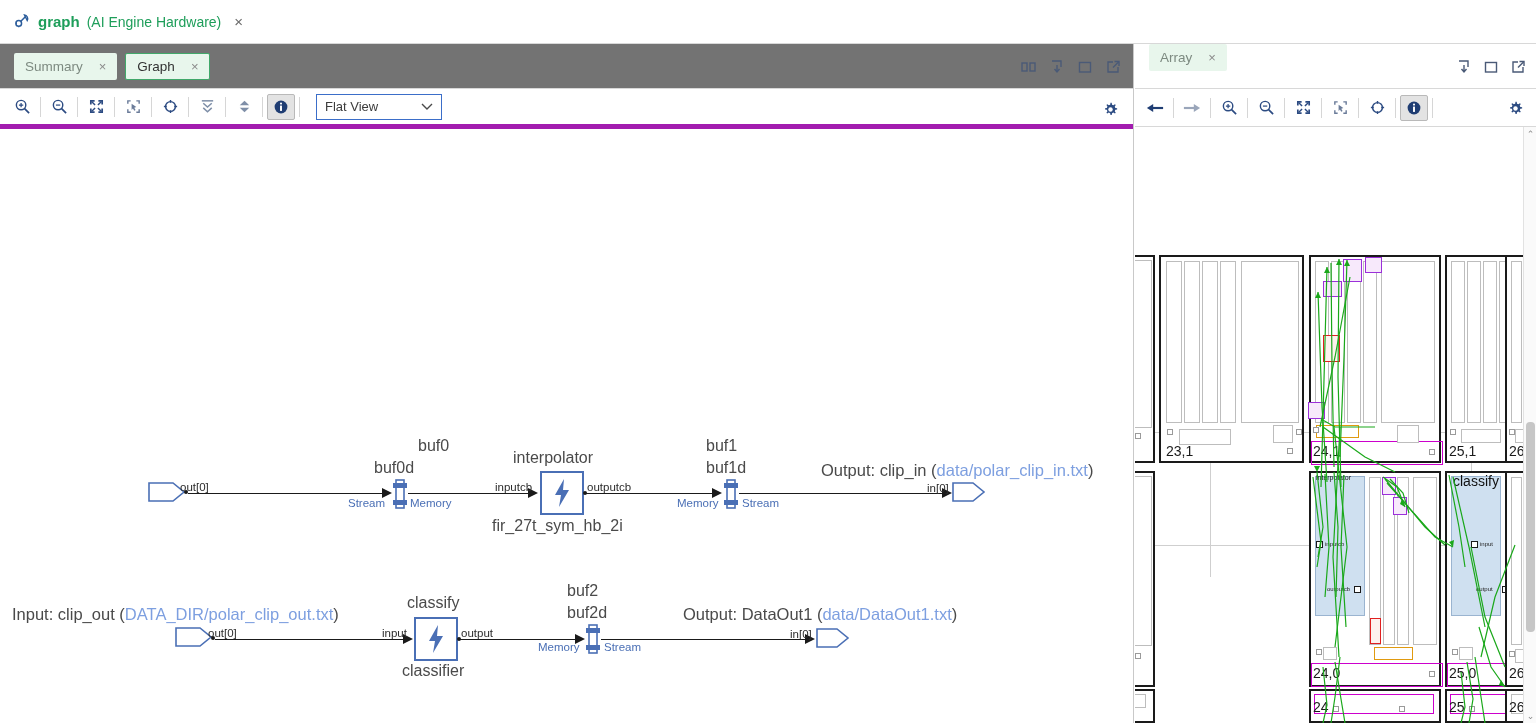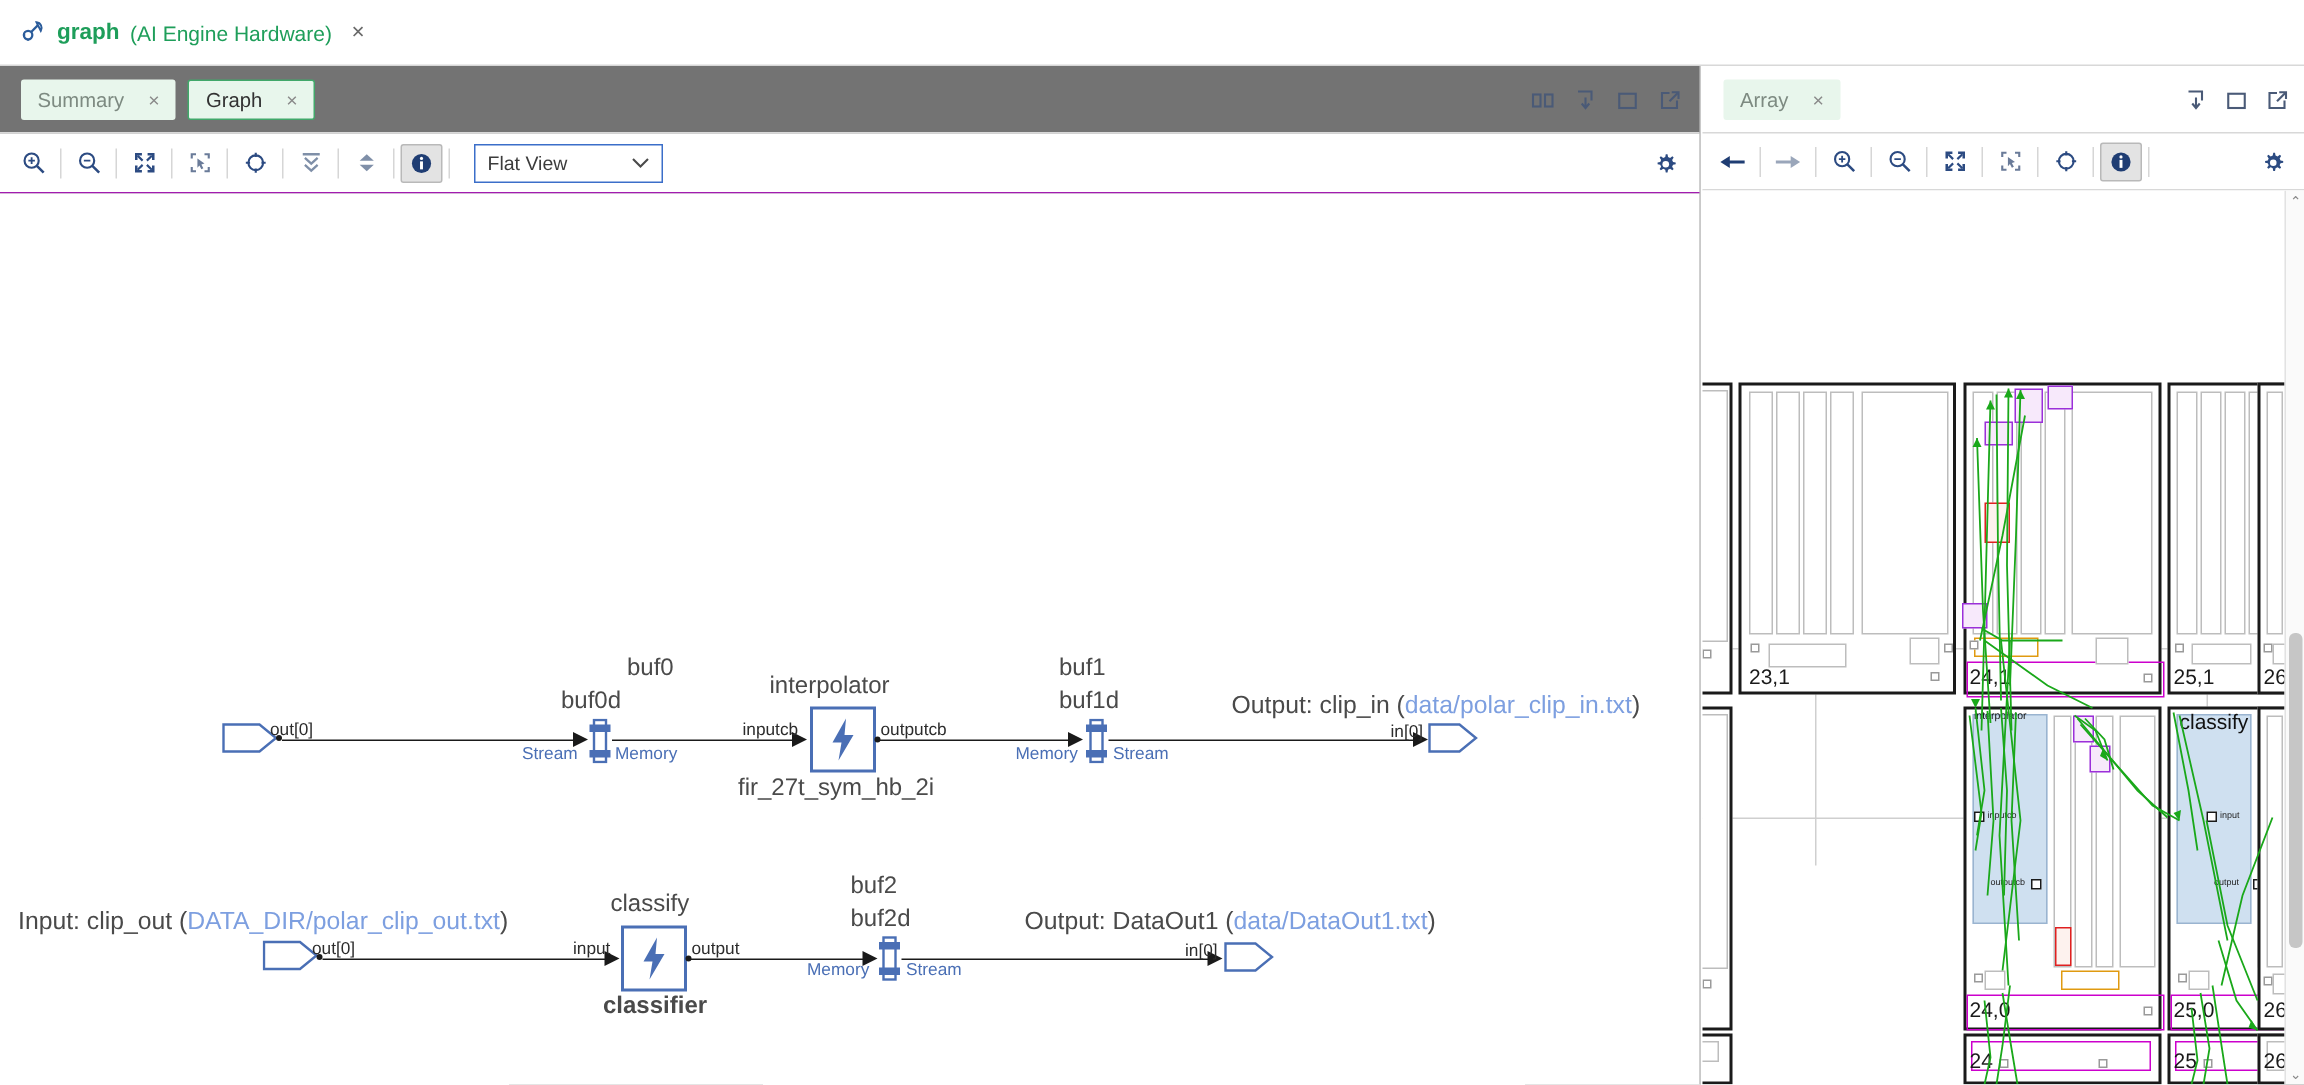--- a/index.html
+++ b/index.html
@@ -48,21 +48,21 @@
   .tab .x { color: #8a8a8a; font-size: 13px; }
 
   .panel-ctrls {
     position: absolute; right: 12px; top: 0; height: 45px;
     display: flex; align-items: center; gap: 12px;
   }
   .pc { width: 16px; height: 16px; cursor: pointer; display: block; }
 
   
   .graph-toolbar {
-    position: relative; height: 40px; border-bottom: 1px solid #a21caf;
+    position: relative; height: 40px; border-bottom: 5px solid #a21caf;
     display: flex; align-items: center; padding-left: 8px; gap: 0px;
     background: #fff;
   }
   .tb-btn {
     width: 28px; height: 26px; display: flex; align-items: center;
     justify-content: center; cursor: pointer; border-radius: 2px;
   }
   .tb-btn.pressed { background: #e3e3e3; border: 1px solid #b9b9b9; }
   .tb-sep { width: 1px; height: 20px; background: #d6d6d6; margin: 0 4px; }
   .view-select {
@@ -101,21 +101,21 @@
   }
   .dot { position:absolute; width:4px; height:4px; border-radius:50%;
     background:#1a1a1a; }
 
   
   .right-panel {
     position: absolute; left: 1135px; top: 44px; width: 401px; height: 679px;
     background: #fff;
   }
   .r-tabbar { position: relative; height: 45px; border-bottom: 1px solid #d8d8d8;
-    display: flex; align-items: center; padding-left: 14px; }
+    display: flex; padding-left: 14px; }
   .r-ctrls { position: absolute; right: 10px; top: 0; height: 45px;
     display: flex; align-items: center; gap: 11px; }
   .r-toolbar { position: relative; height: 38px; border-bottom: 1px solid #d8d8d8;
     display: flex; align-items: center; padding-left: 6px; }
 
   .array-view { position: relative; width: 401px; height: 596px; overflow: hidden;
     background: #fff; }
 
   .tile { position: absolute; border: 2px solid #1a1a1a; background: #fff; }
   .tile-label { position: absolute; font-size: 14px; color: #1a1a1a;
@@ -337,21 +337,21 @@
       <div class="gtext lbl-port" style="left:208px; top:498px;">out[0]</div>
       <div class="edge" style="left:215px; top:510px; width:190px;"></div>
       <div class="arrow" style="left:403px; top:505px;"></div>
 
       <div class="gtext lbl-node" style="left:407px; top:465px;">classify</div>
       <div class="kernel-box" style="left:414px; top:488px;">
         <svg width="20" height="30" viewBox="0 0 20 30">
           <path d="M12 1 L3 17 h6 L7 29 L17 12 h-6 z" fill="#4a6fb5"></path>
         </svg>
       </div>
-      <div class="gtext lbl-node" style="left:402px; top:533px;font-weight:bold;">classifier</div>
+      <div class="gtext lbl-node" style="left:402px; top:533px;">classifier</div>
       <div class="gtext lbl-port" style="left:382px; top:498px;">input</div>
       <div class="gtext lbl-port" style="left:461px; top:498px;">output</div>
       <div class="dot" style="left:457px; top:508px;"></div>
 
       <div class="edge" style="left:460px; top:510px; width:120px;"></div>
       <div class="arrow" style="left:575px; top:505px;"></div>
 
       <div class="gtext lbl-buf" style="left:567px; top:453px;">buf2</div>
       <div class="gtext lbl-buf" style="left:567px; top:475px;">buf2d</div>
       <svg class="buf-icon" style="left:585px; top:495px;" width="16" height="30">

